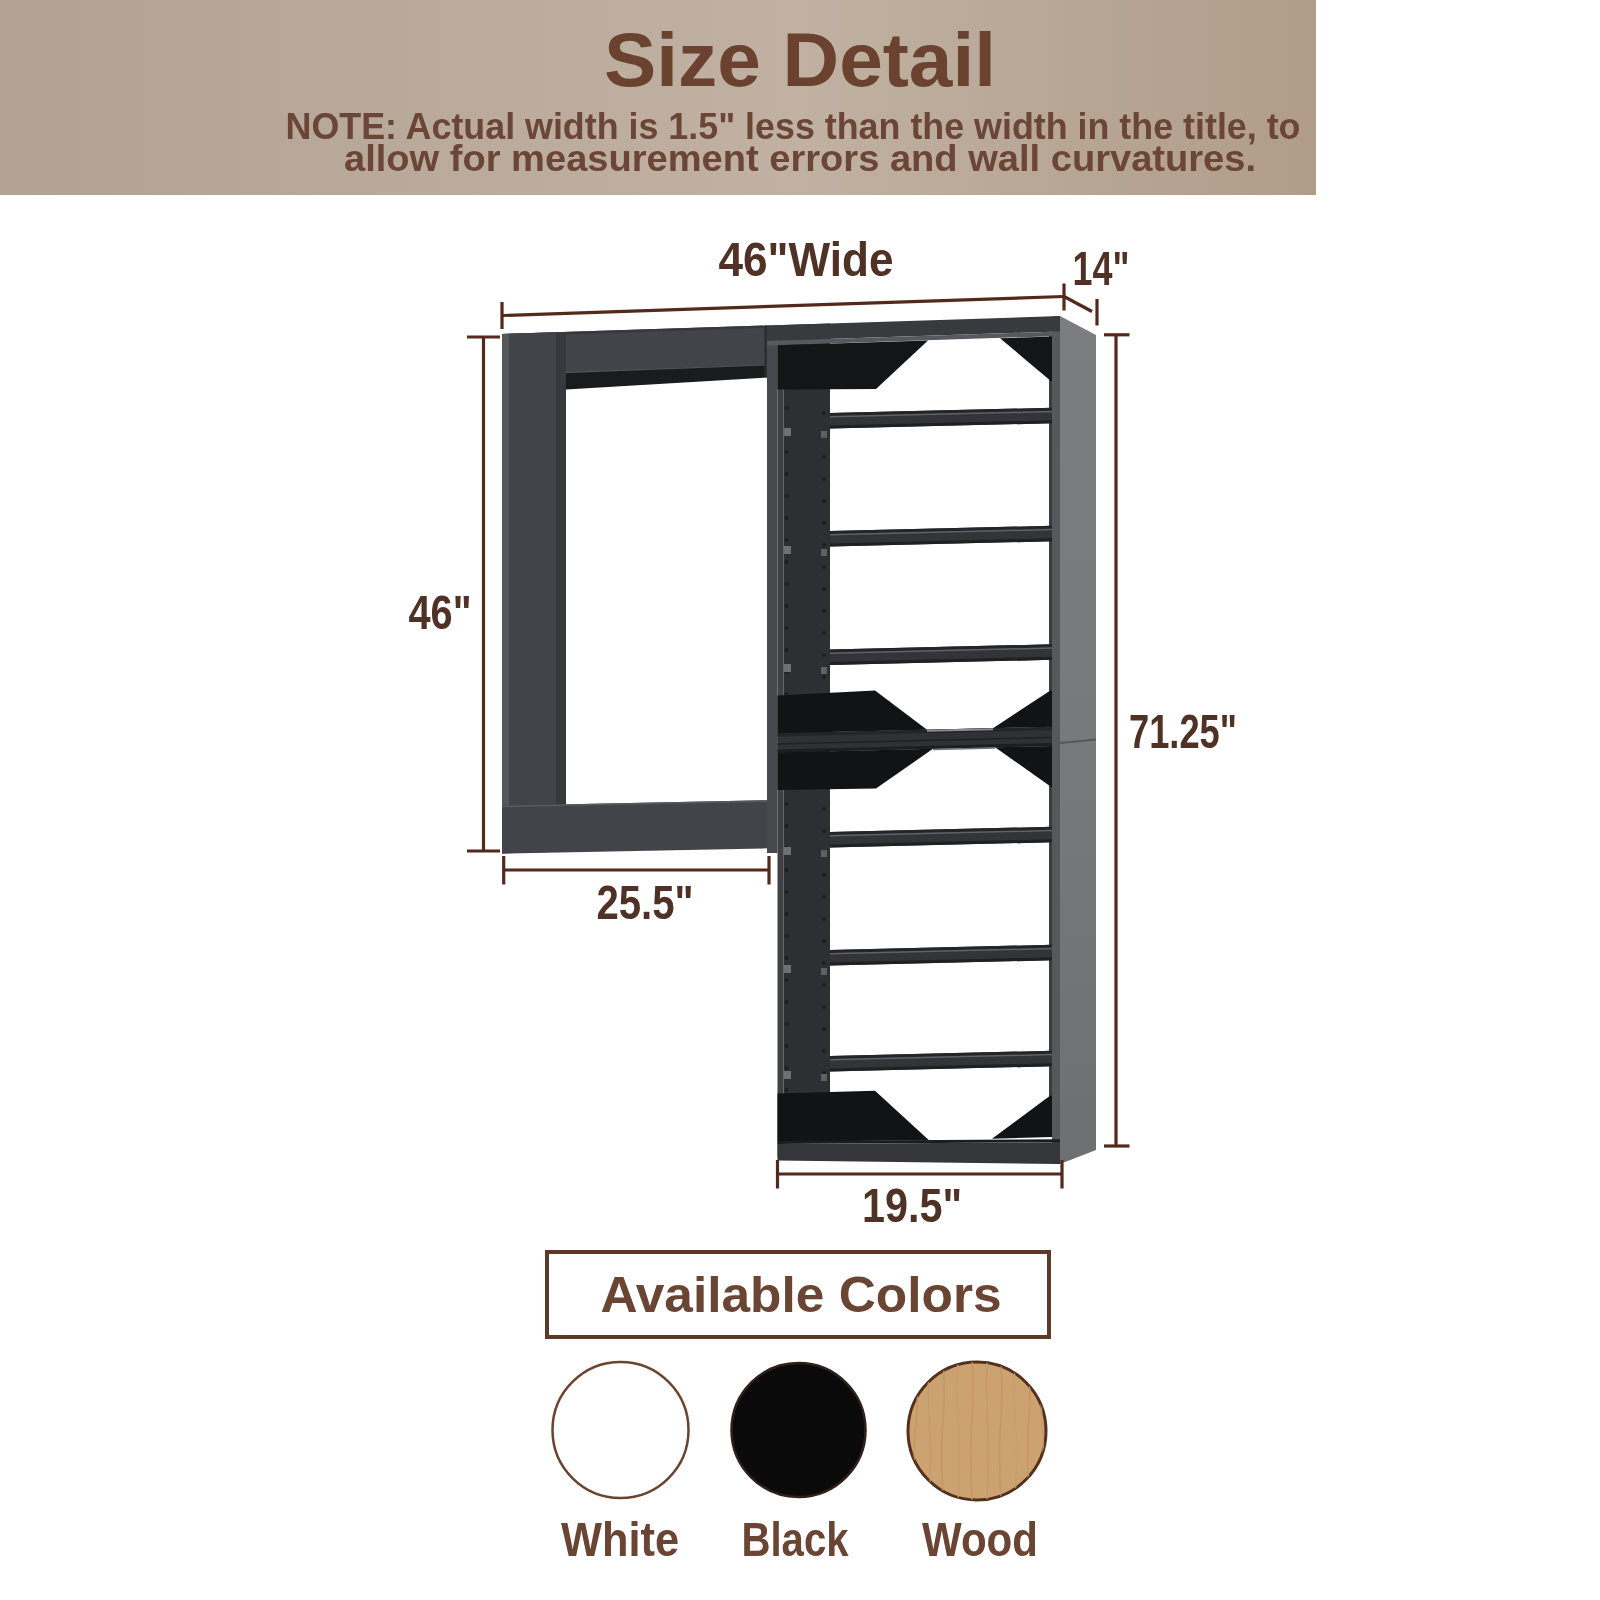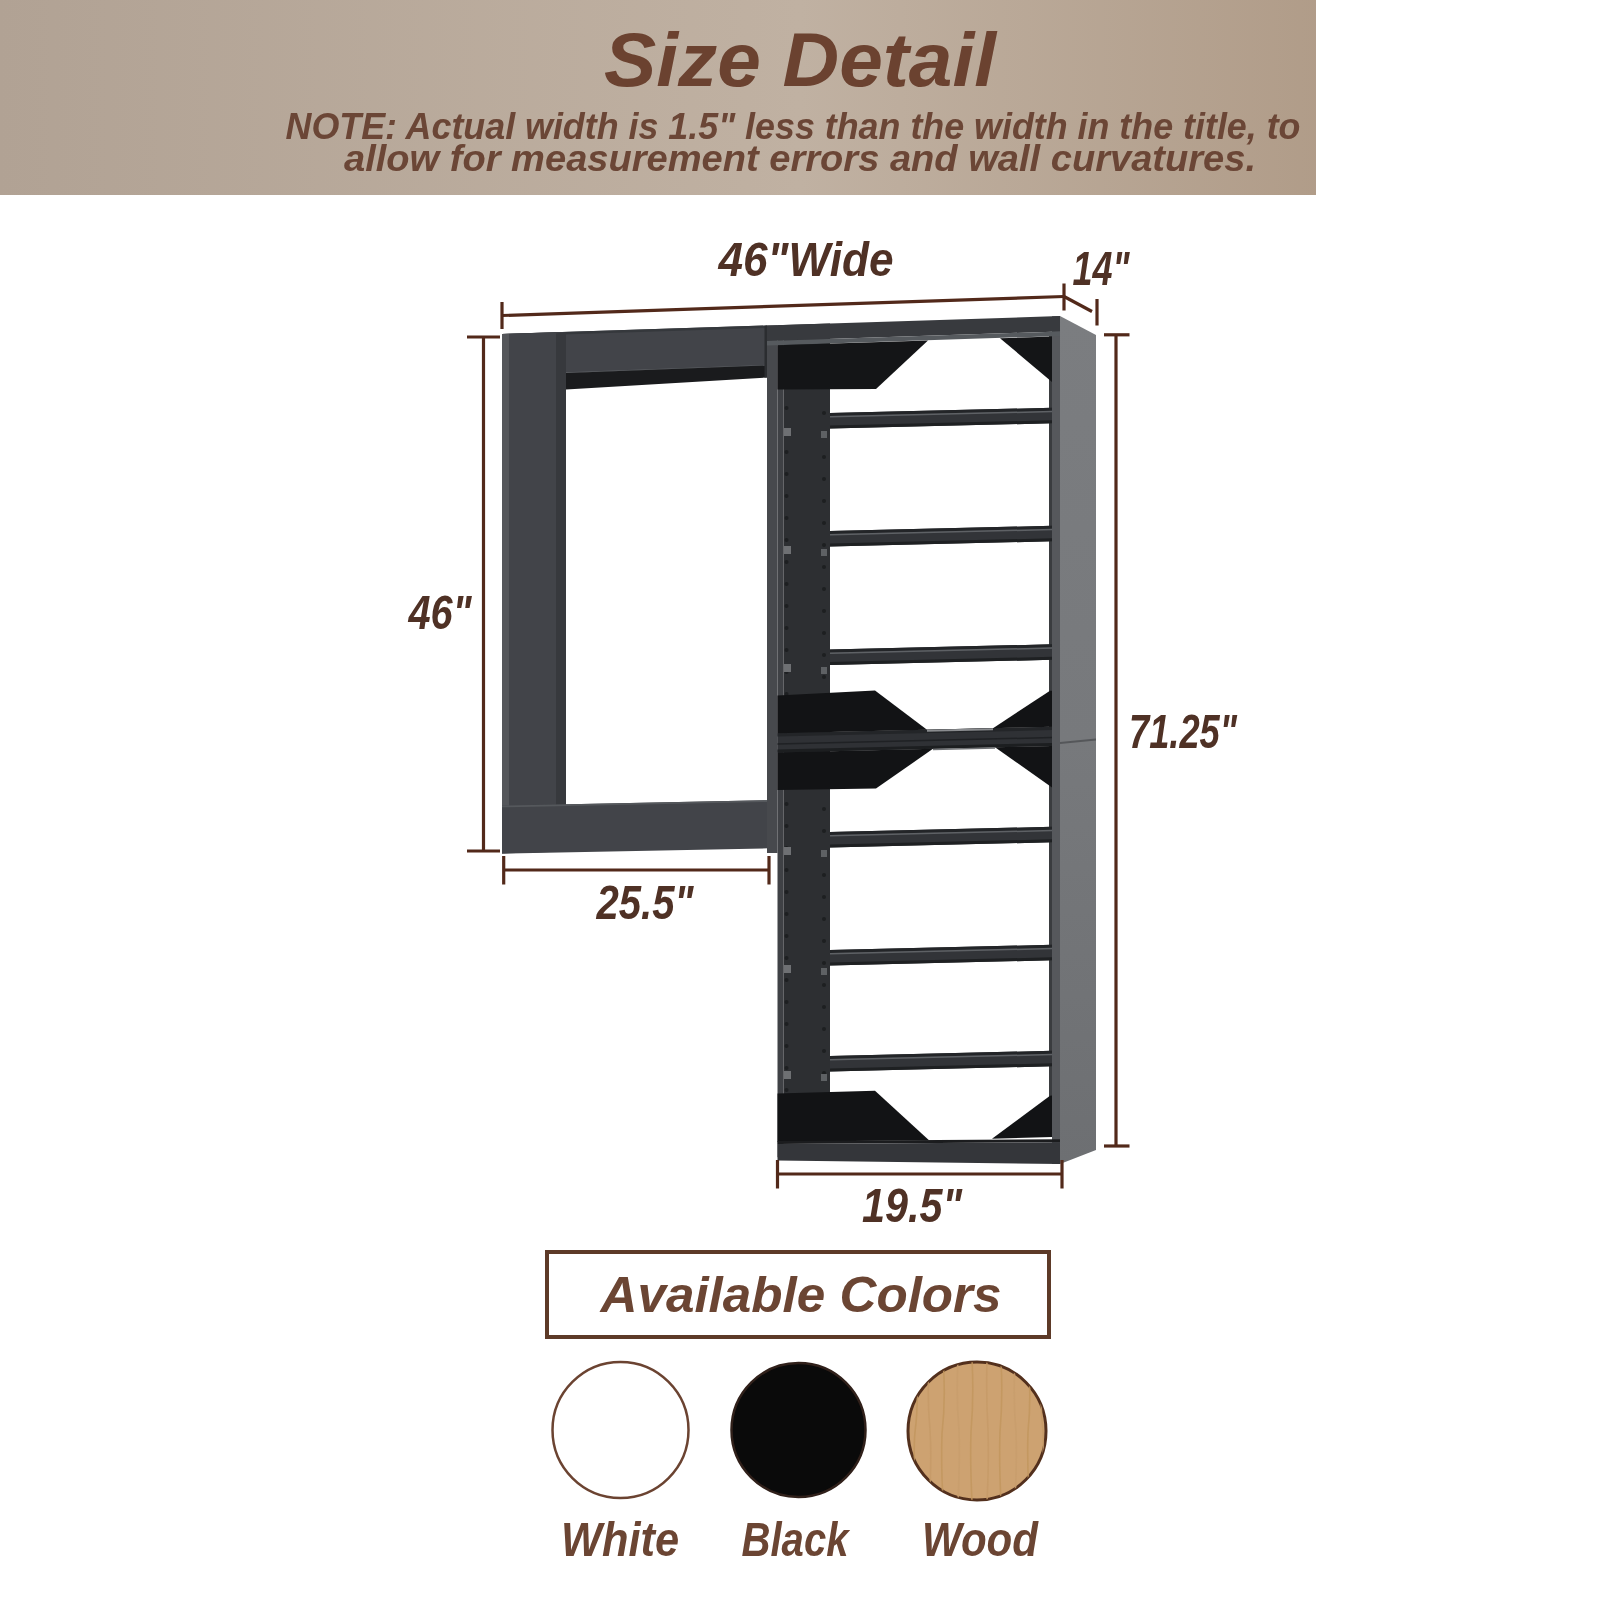--- a/index.html
+++ b/index.html
@@ -1,16 +1,16 @@
 <!DOCTYPE html>
 <html><head>
 <meta charset="utf-8">
 <style>
   html,body{margin:0;padding:0;background:#ffffff;}
-  .page{position:relative;width:1316px;height:1600px;overflow:hidden;font-family:"Liberation Sans",sans-serif;font-style:italic;}
+  .page{position:relative;width:1316px;height:1600px;overflow:hidden;font-family:"Liberation Sans",sans-serif;}
   svg{position:absolute;left:0;top:0;}
   text{font-family:"Liberation Sans",sans-serif;}
 </style>
 </head>
 <body>
 <div class="page">
 <svg width="1600" height="1600" viewBox="0 0 1600 1600">
   <defs>
     <linearGradient id="bandg" x1="0" y1="0" x2="1" y2="0">
       <stop offset="0" stop-color="#b1a294"></stop>

